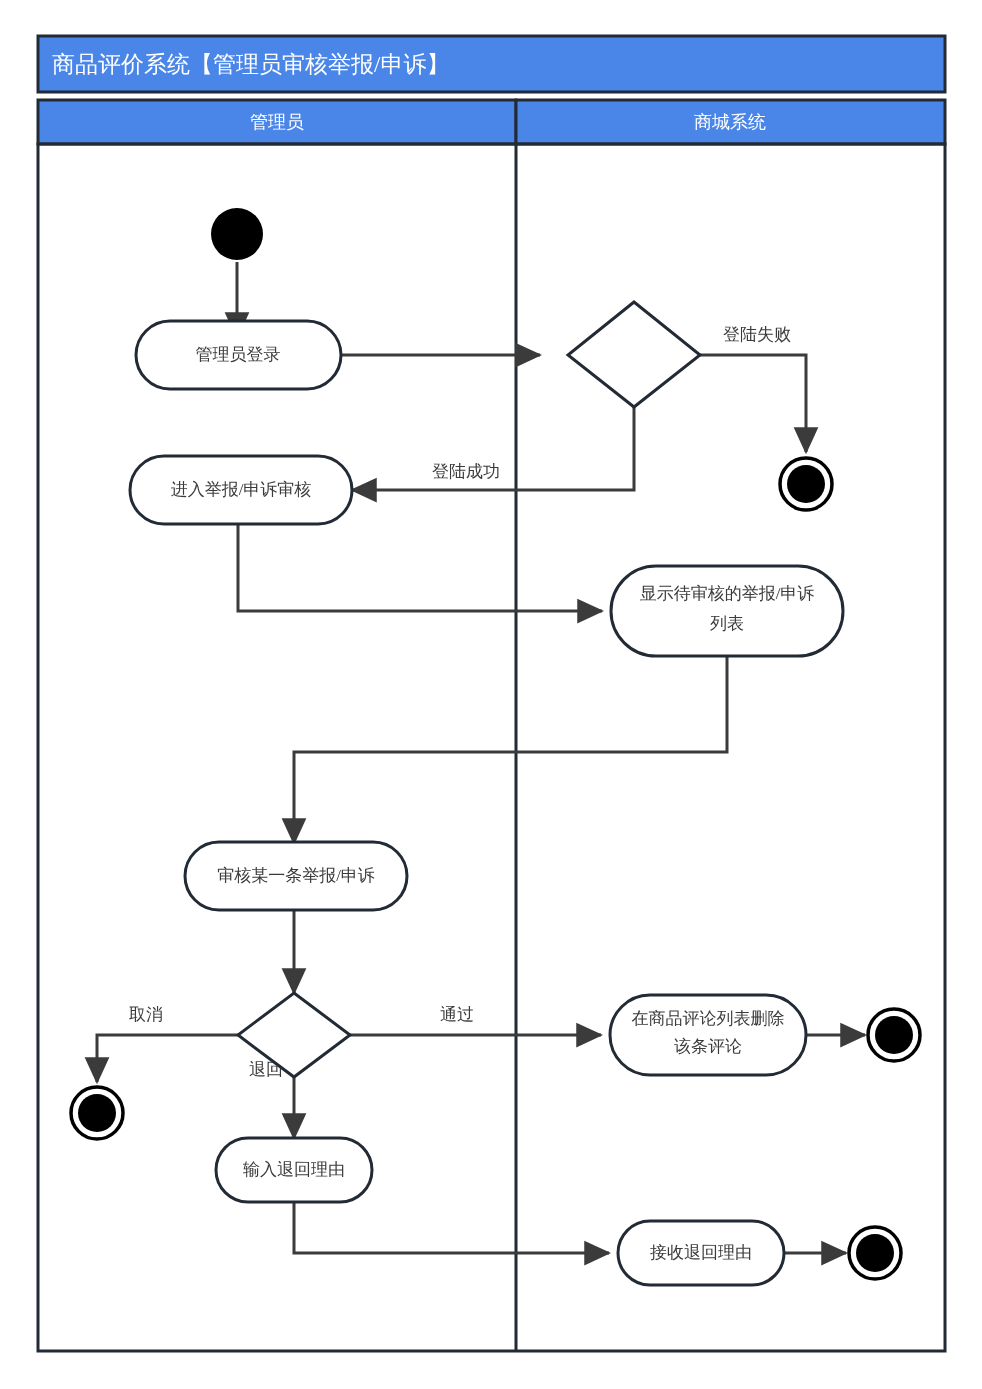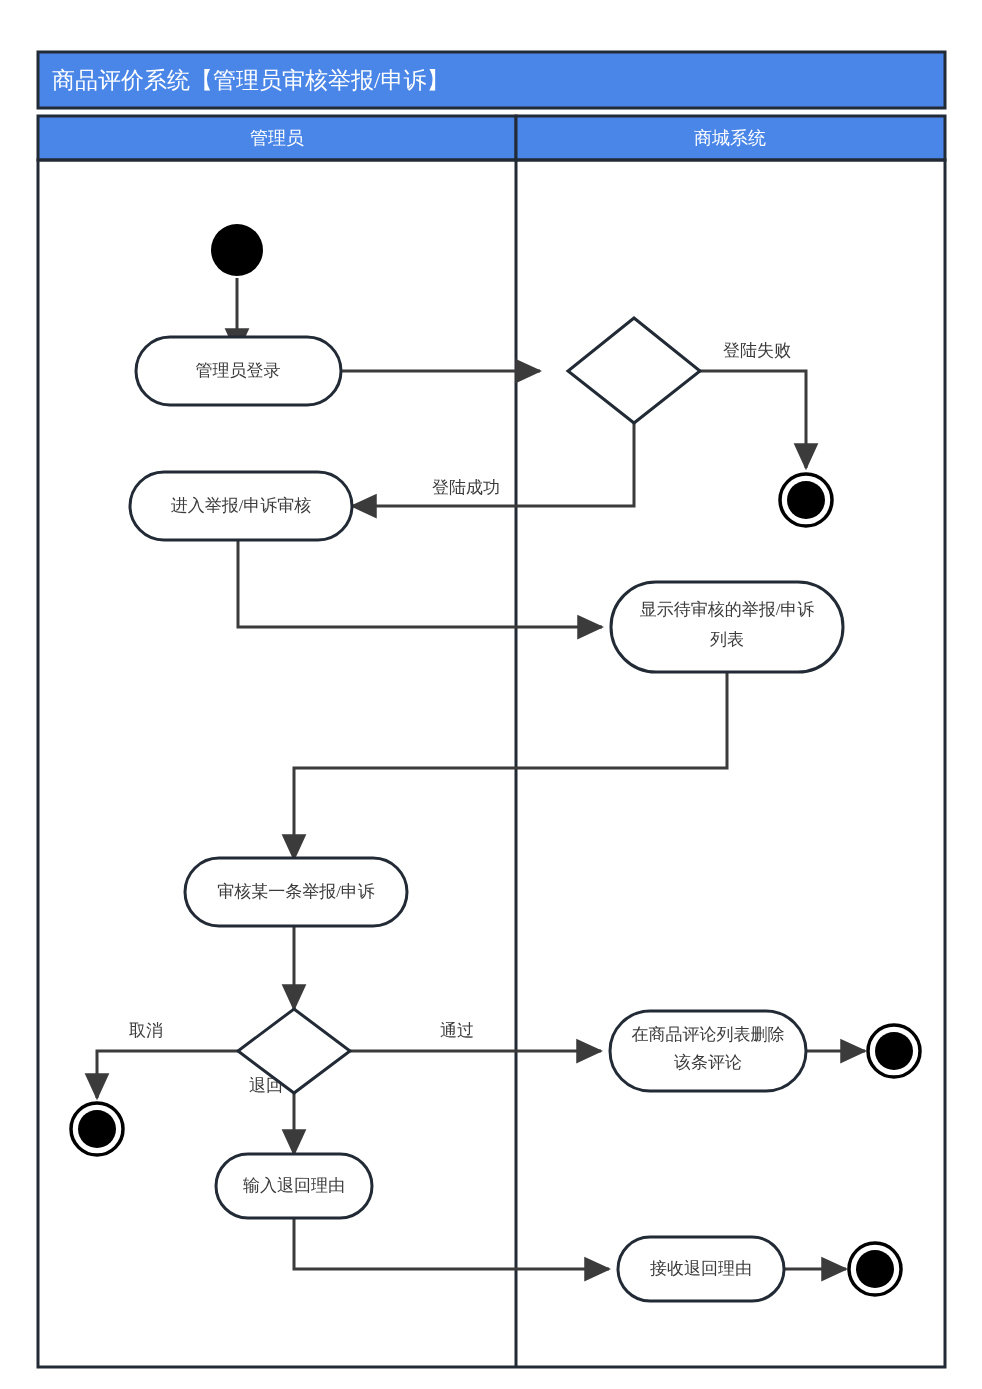--- a/index.html
+++ b/index.html
@@ -10,21 +10,20 @@
   body {
     width: 982px;
     height: 1389px;
     font-family: "Liberation Serif", "DejaVu Serif", serif;
     overflow: hidden;
   }
   #diagram-root {
     position: relative;
     width: 982px;
     height: 1197px;
-    margin-top: 16px;
   }
   svg#activity-diagram {
     display: block;
     width: 982px;
     height: 1389px;
   }
   .lane-header-rect { fill: #4a86e8; stroke: #222b35; stroke-width: 3; }
   .frame-rect { fill: none; stroke: #222b35; stroke-width: 3; }
   .lane-divider { stroke: #222b35; stroke-width: 3; }
   .title-text {

